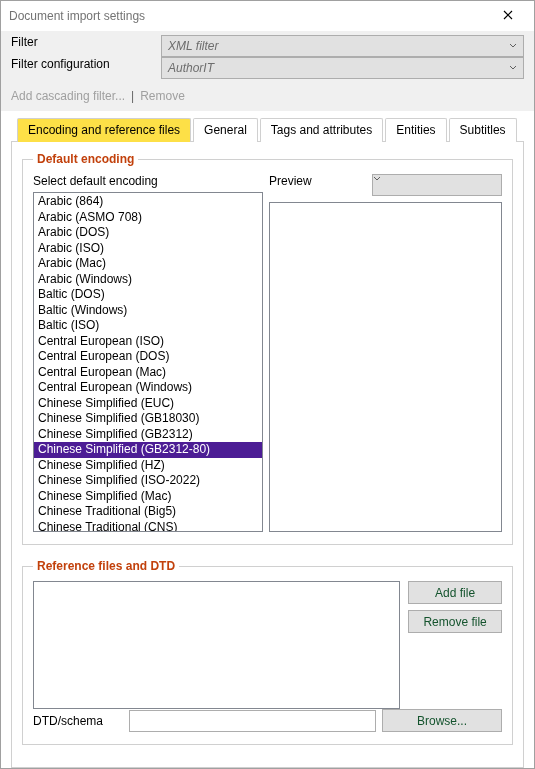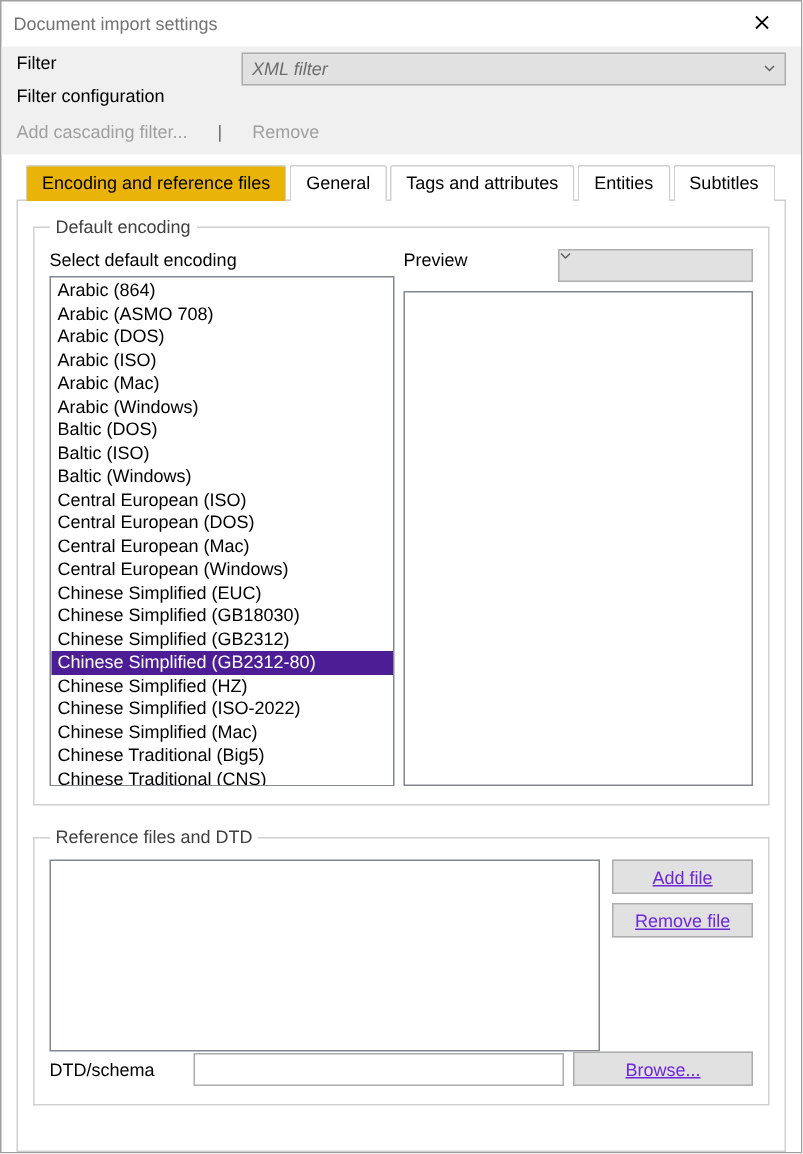--- a/index.html
+++ b/index.html
@@ -8,43 +8,43 @@
   .titlebar { height: 30px; display:flex; align-items:center; padding: 0 8px; }
   .titlebar-title { flex:1; color:#737373; }
   .close-btn { width:36px; height:24px; display:flex; align-items:center; justify-content:center; cursor:default; }
   .close-btn svg { width:10px; height:10px; }
   .toppanel { background:#f0f0f0; padding: 4px 10px 8px 10px; }
   .row { display:flex; align-items:flex-start; margin-top:0; }
   .row-label { width:150px; color:#000; }
   .combo { flex:1; height:22px; background:#e1e1e1; border:1px solid #adadad; display:flex; align-items:center; padding:0 6px; color:#6d6d6d; position:relative;font-style:italic; }
   .combo .chev { position:absolute; right:6px; top:50%; transform:translateY(-50%);}
   .chev svg { width:8px; height:8px; display:block;}
-  .linkrow { margin-top:10px; display:flex; align-items:center; gap:20px; color:#a0a0a0; }
+  .linkrow { margin-top:10px; display:flex; align-items:center; gap:6px; color:#a0a0a0; }
   .linkrow .sep { color:#666;}
   .tabs-wrap { padding: 6px 10px 0 10px; flex:1; display:flex; flex-direction:column; }
   .tabstrip { display:flex; gap:2px; padding-left:6px; position:relative; }
   .tab { padding:4px 10px 5px 10px; border:1px solid #d0d0d0; border-bottom:none; background:#fff; color:#000; border-radius:2px 2px 0 0; cursor:default; position:relative; top:1px;}
   .tab.inactive { background:#fff; color:#000; }
-  .tab.active { background:#eab308; z-index:2; }
+  .tab.active { background:#fde047; z-index:2; }
   .tabpanel { border:1px solid #d0d0d0; flex:1; padding:10px 10px 12px 10px; display:flex; flex-direction:column; gap:14px; }
   fieldset { border:1px solid #d0d0d0; padding: 8px 10px 12px 10px; margin:0;}
-  legend { color:#404040; padding:0 4px; }
+  legend { color:#c2410c; padding:0 4px;font-weight:bold; }
   .enc-body { display:flex; gap:6px; }
   .listbox { width:230px; height:340px; border:1px solid #828790; background:#fff; overflow-y:scroll; padding:1px 0; }
   .listbox .item { padding:0 4px; line-height:15.5px; white-space:nowrap; cursor:default; }
   .listbox .item.selected { background:#4c1d95; color:#fff; }
   .preview-col { flex:1; display:flex; flex-direction:column; }
   .preview-combo-row { display:flex; align-items:flex-start; gap:19px; margin-bottom:6px;}
   .preview-combo-row .lbl { flex:1; }
   .preview-combo { width:130px; height:22px; border:1px solid #adadad; background:#e1e1e1; position:relative; }
   .preview-box { flex:1; border:1px solid #828790; background:#fff; overflow:auto; min-height:310px;}
   .reflist { width:100%; height:128px; border:1px solid #828790; background:#fff; }
   .ref-row { display:flex; gap:8px; }
   .ref-btns { display:flex; flex-direction:column; gap:6px; width:120px;}
-  .winbtn { height:23px; border:1px solid #adadad; background:#e1e1e1; color:#6d28d9; display:flex; align-items:center; justify-content:center; cursor:default;text-decoration:underline; }
+  .winbtn { height:23px; border:1px solid #adadad; background:#e1e1e1; color:#14532d; display:flex; align-items:center; justify-content:center; cursor:default; }
   .dtd-row { display:flex; align-items:center; gap:6px; margin-top:0;}
   .dtd-input { flex:1; height:22px; border:1px solid #adadad; background:#fff; }
   .dtd-browse { width:120px; }
   
 </style>
 </head>
 <body>
 
 <div class="dialog">
 
@@ -66,20 +66,28 @@
         <span>XML filter</span>
         <span class="chev">
           <svg viewBox="0 0 8 8">
               <path d="M1 2 L4 5 L7 2" stroke="#606060" stroke-width="1" fill="none"></path>
             </svg>
         </span>
       </div>
     </div>
     <div class="row">
       <div class="row-label">Filter configuration</div>
+      <div class="combo">
+        <span>AuthorIT</span>
+        <span class="chev">
+          <svg viewBox="0 0 8 8">
+              <path d="M1 2 L4 5 L7 2" stroke="#606060" stroke-width="1" fill="none"></path>
+            </svg>
+        </span>
+      </div>
     </div>
     <div class="linkrow">
       <span>Add cascading filter...</span>
       <span class="sep">|</span>
       <span>Remove</span>
     </div>
   </div>
 
   <div class="tabs-wrap">
     <div class="tabstrip" id="tabstrip">
@@ -99,22 +107,22 @@
           <div>
             <div style="margin-bottom:4px">Select default encoding</div>
             <div class="listbox" id="enc-list">
                 <div class="item">Arabic (864)</div>
                 <div class="item">Arabic (ASMO 708)</div>
                 <div class="item">Arabic (DOS)</div>
                 <div class="item">Arabic (ISO)</div>
                 <div class="item">Arabic (Mac)</div>
                 <div class="item">Arabic (Windows)</div>
                 <div class="item">Baltic (DOS)</div>
+                <div class="item">Baltic (Windows)</div>
                 <div class="item">Baltic (ISO)</div>
-                <div class="item">Baltic (Windows)</div>
                 <div class="item">Central European (ISO)</div>
                 <div class="item">Central European (DOS)</div>
                 <div class="item">Central European (Mac)</div>
                 <div class="item">Central European (Windows)</div>
                 <div class="item">Chinese Simplified (EUC)</div>
                 <div class="item">Chinese Simplified (GB18030)</div>
                 <div class="item">Chinese Simplified (GB2312)</div>
                 <div class="item selected">Chinese Simplified (GB2312-80)</div>
                 <div class="item">Chinese Simplified (HZ)</div>
                 <div class="item">Chinese Simplified (ISO-2022)</div>

